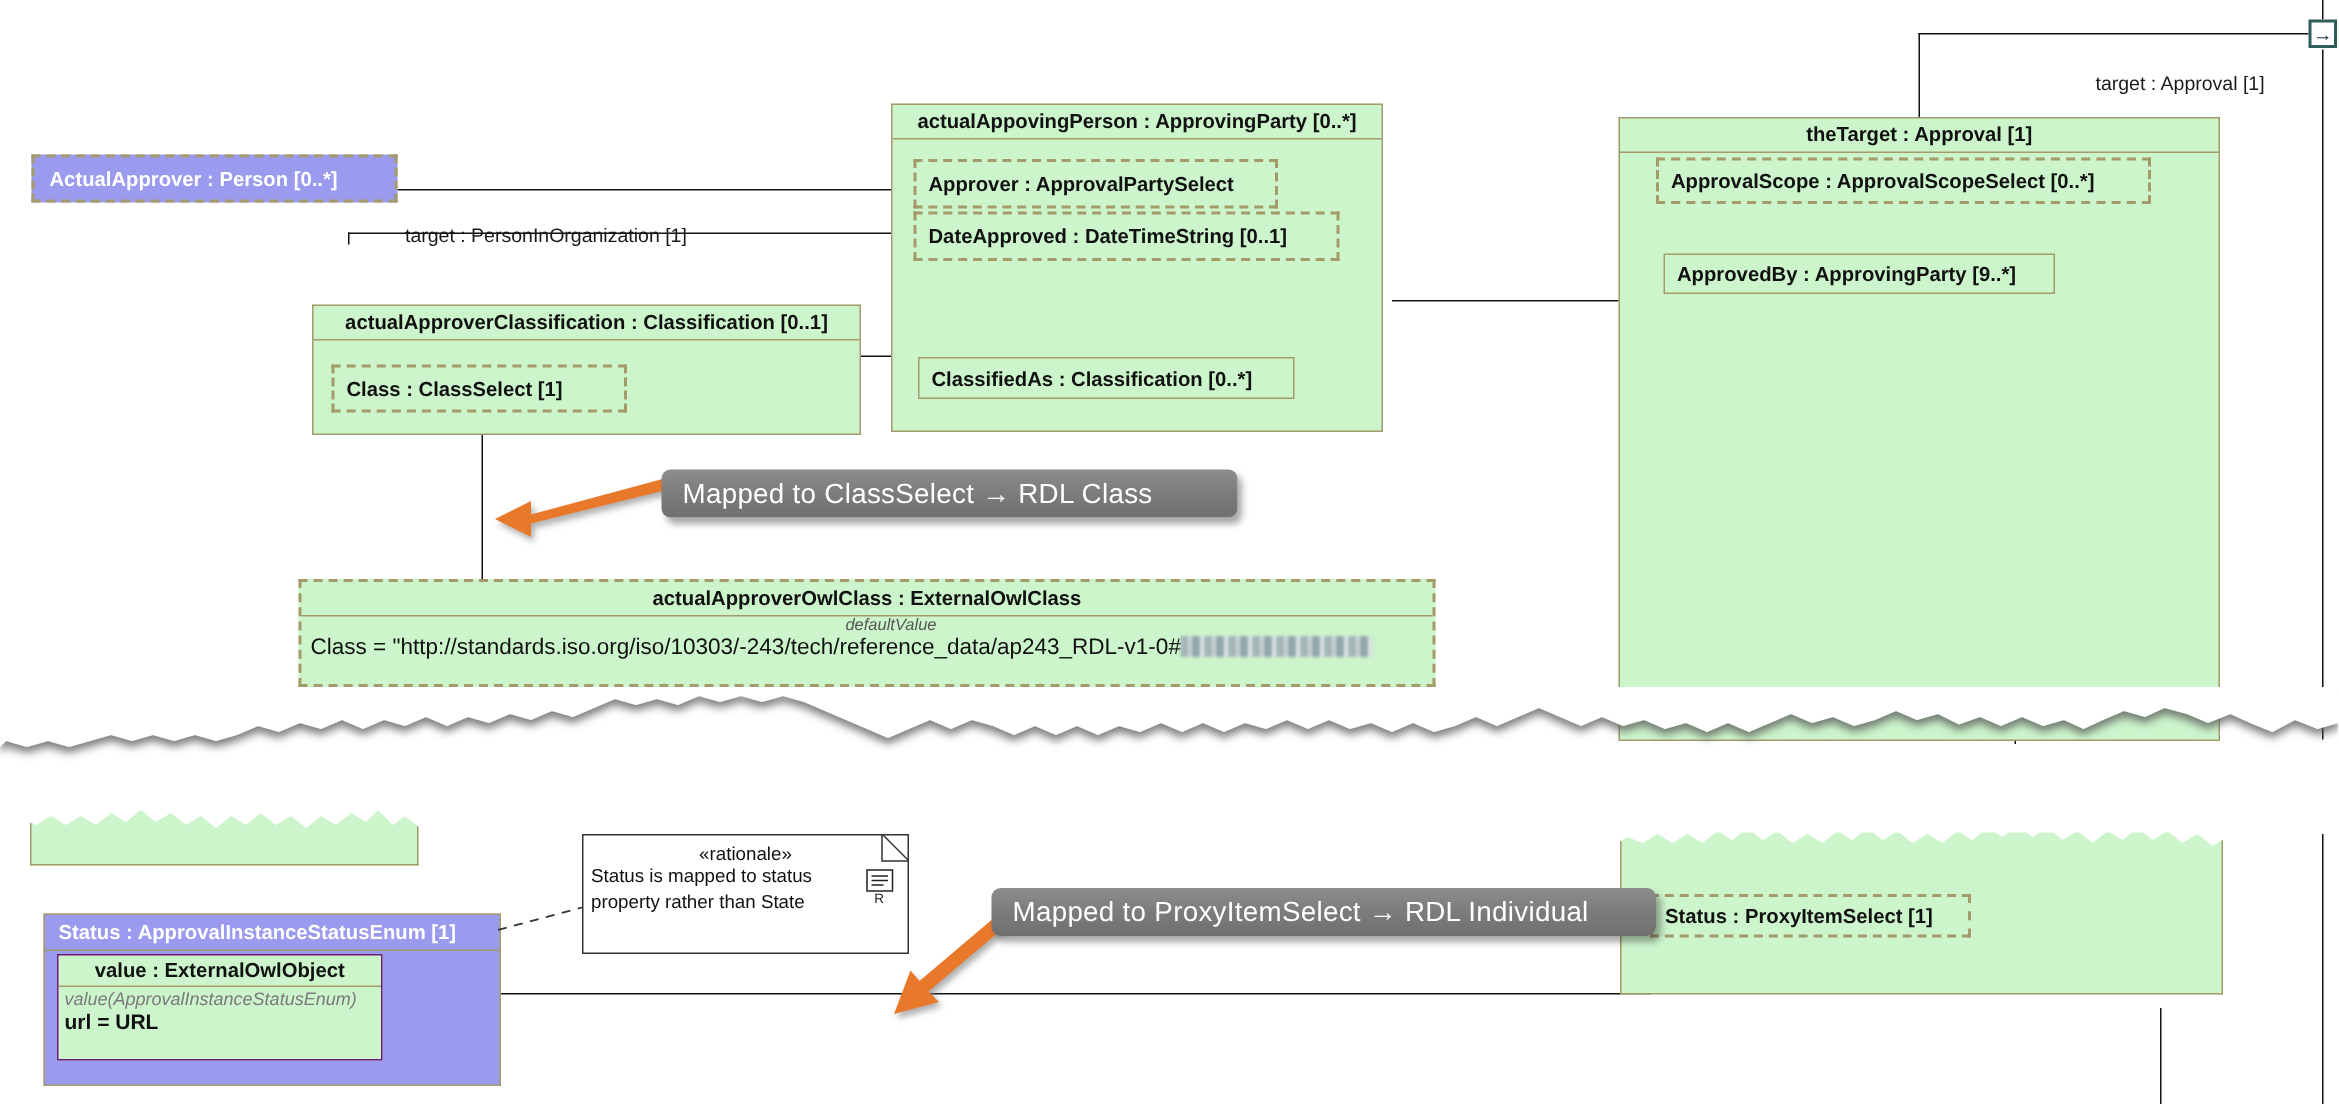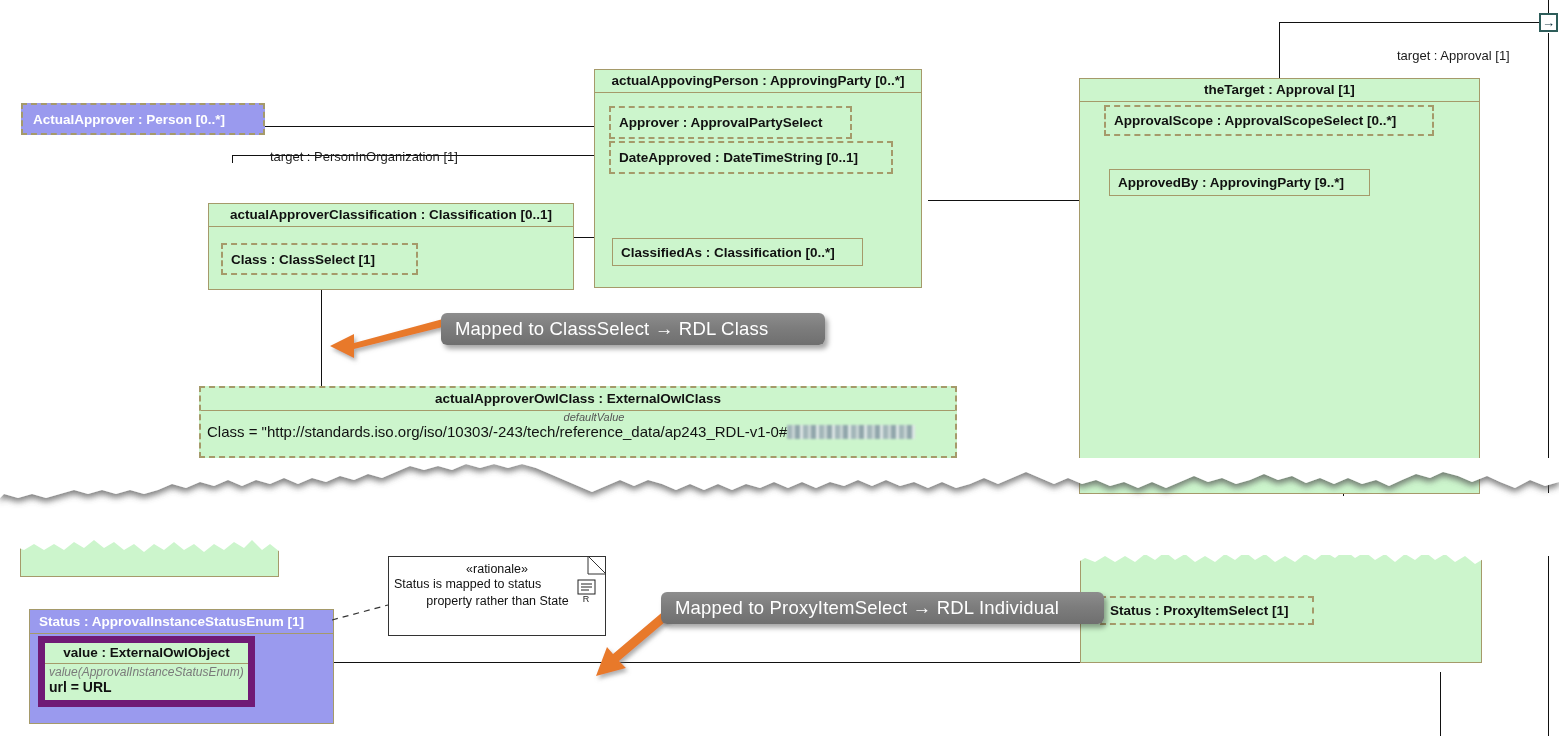--- a/index.html
+++ b/index.html
@@ -200,21 +200,21 @@
     font-size: 15px;
     font-weight: normal;
     color: #111111;
     padding-left: 6px;
     white-space: nowrap;
   }
   .owl-inner {
     position: absolute;
     box-sizing: border-box;
     background: #ccf5cc;
-    border: 7px solid #701a75;
+    border: 1px solid #701a75;
     font-size: 13.5px;
     font-weight: bold;
     color: #111;
   }
   .owl-inner .ihdr {
     text-align: center;
     padding: 2px 0 3px 0;
     border-bottom: 1px solid #a59a6a;
   }
   .owl-inner .ival {
@@ -366,21 +366,21 @@
       L360,20 L350,12 L340,20 L330,14 L320,22 L310,14 L300,20 L290,12 L280,18 L270,10
       L260,18 L250,12 L240,20 L230,14 L220,22 L210,16 L200,22 L190,14 L180,20 L170,12
       L160,20 L150,14 L140,22 L130,16 L120,22 L110,14 L100,20 L90,12 L80,20 L70,14
       L60,22 L50,16 L40,22 L30,16 L20,22 L10,18 L0,24 Z"></path>
   </svg>
   <div class="prop dashed" style="left:1100px; top:596px; width:214px; height:29px;">Status : ProxyItemSelect [1]</div>
 
   <div class="note" style="left:388px; top:556px; width:218px; height:80px;">
     <div class="stereo">«rationale»</div>
     <div class="body">Status is mapped to status</div>
-    <div class="body" style="padding-top:0;text-align:center;">property rather than State</div>
+    <div class="body" style="padding-top:0;">property rather than State</div>
     <svg class="foldline" viewBox="0 0 26 26">
       <path d="M8,0 L26,18 L8,18 Z" fill="#ffffff" stroke="none"></path>
       <path d="M8,0 L26,18" stroke="#333" fill="none" stroke-width="1"></path>
       <path d="M8,0 L8,18 L26,18" stroke="#333" fill="none" stroke-width="1"></path>
     </svg>
     <svg class="ricon" viewBox="0 0 22 24">
       <rect x="1" y="1" width="17" height="14" fill="#ffffff" stroke="#222" stroke-width="1"></rect>
       <line x1="4" y1="5" x2="15" y2="5" stroke="#222" stroke-width="1"></line>
       <line x1="4" y1="8" x2="15" y2="8" stroke="#222" stroke-width="1"></line>
       <line x1="4" y1="11" x2="12" y2="11" stroke="#222" stroke-width="1"></line>

